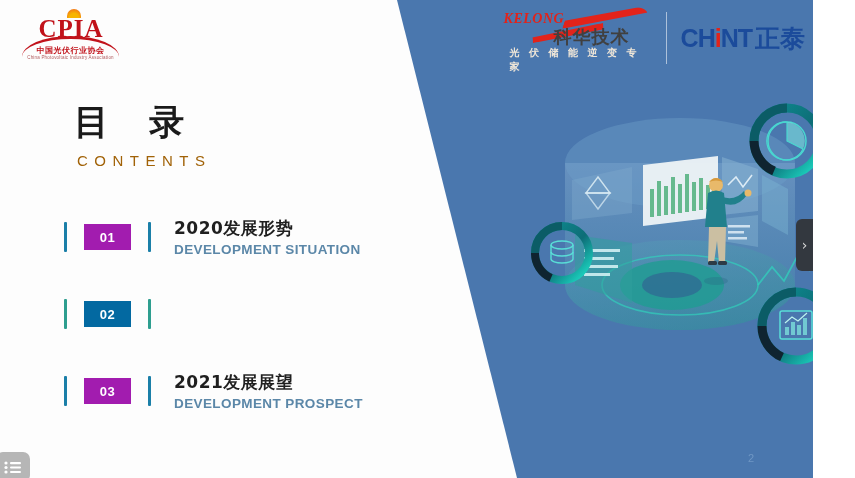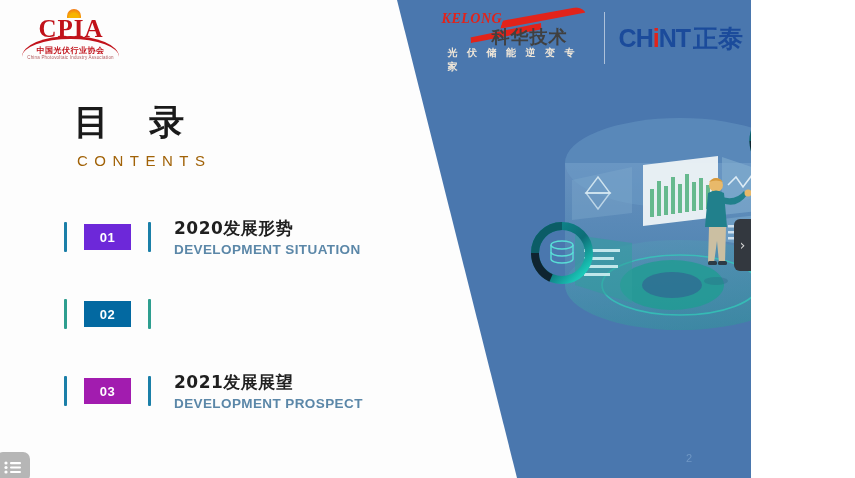--- a/index.html
+++ b/index.html
@@ -6,21 +6,21 @@
     margin: 0; padding: 0;
     background: #ffffff;
   }
   body {
     width: 855px; height: 478px;
     overflow: hidden;
     font-family: "Liberation Sans", "DejaVu Sans", sans-serif;
   }
   .slide {
     position: relative;
-    width: 751px; height: 478px;
+    width: 813px; height: 478px;
     background: #fdfdfd;
     overflow: hidden;
   }
   
   .blue-panel {
     position: absolute;
     inset: 0;
     background: #4a77ae;
     clip-path: polygon(397px 0, 855px 0, 855px 478px, 517px 478px);
     z-index: 1;
@@ -302,21 +302,21 @@
 
   <div class="title-block">
     <div class="title-cn">目 录</div>
     <div class="title-en">CONTENTS</div>
   </div>
 
   <div class="contents">
 
     <div class="content-row">
       <div class="bracket"></div>
-      <div class="badge" style="background:#6d28d9">01</div>
+      <div class="badge" style="background:#a21caf">01</div>
       <div class="bracket"></div>
       <div class="row-text">
         <div class="row-cn">2020发展形势</div>
         <div class="row-en">DEVELOPMENT  SITUATION</div>
       </div>
     </div>
 
     <div class="content-row">
       <div class="bracket teal"></div>
       <div class="badge" style="background:#0369a1">02</div>

